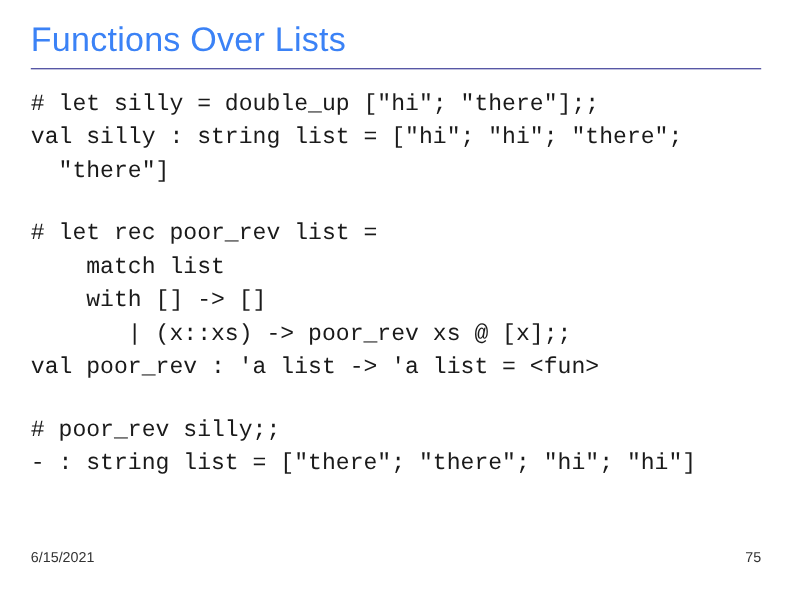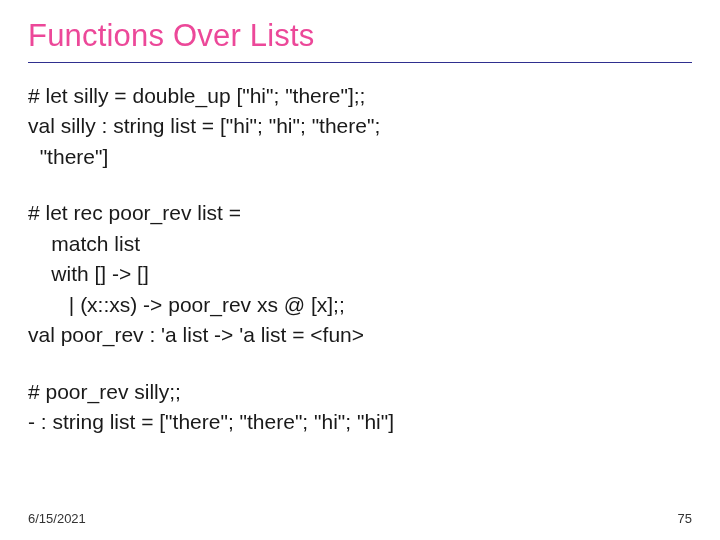--- a/index.html
+++ b/index.html
@@ -6,41 +6,41 @@
   body {
     width: 720px;
     height: 540px;
     background: #ffffff;
     font-family: Arial, Helvetica, sans-serif;
     position: relative;
     padding: 18px 28px 18px 28px;
   }
   .title {
     font-size: 31px;
-    color: #ec4899;
+    color: #3b82f6;
     font-weight: 400;
     margin-bottom: 8px;
     letter-spacing: 0.2px;
   }
   .hr {
     border: none;
     border-top: 1.5px solid #2f2f8f;
     margin-bottom: 18px;
   }
   .code-block {
-    font-family: Liberation Sans, sans-serif;
+    font-family: Liberation Mono, monospace;
     font-size: 21px;
     color: #1a1a1a;
     line-height: 1.45;
     margin-bottom: 26px;
     white-space: pre;
   }
   .footer {
     position: absolute;
-    bottom: 14px;
+    bottom: 26px;
     left: 28px;
     right: 28px;
     display: flex;
     justify-content: space-between;
     font-size: 13px;
     color: #333333;
   }
 </style>
 </head>
 <body>

